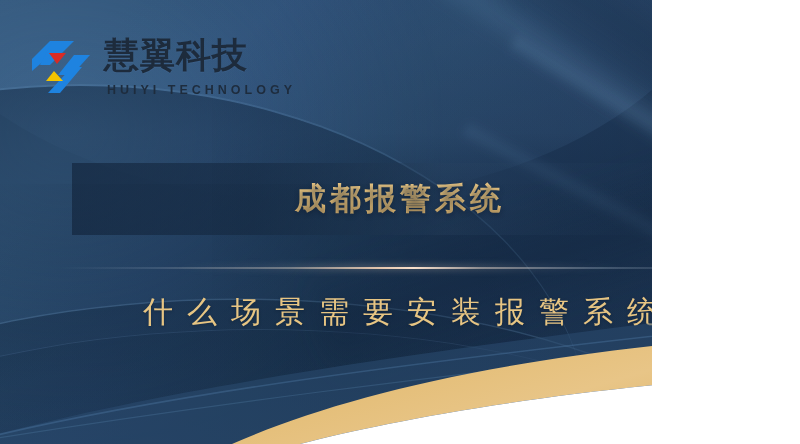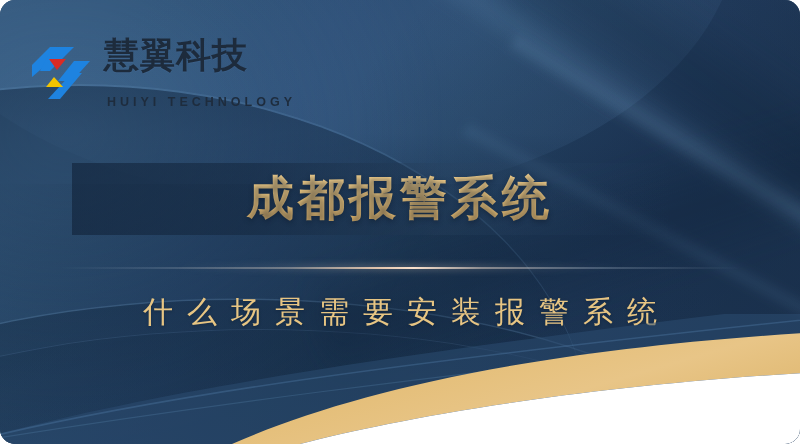--- a/index.html
+++ b/index.html
@@ -6,26 +6,25 @@
     margin: 0;
     padding: 0;
     background: #ffffff;
   }
   body {
     font-family: "Liberation Sans", sans-serif;
   }
 
   .banner {
     position: relative;
-    width: 800px;
+    width: 652px;
     height: 444px;
     overflow: hidden;
     background: #2b4a6b;
     user-select: none;
-    border-radius: 15px;
   }
 
   
   .bg-base {
     position: absolute;
     inset: 0;
     background:
       linear-gradient(118deg,
         #2e4f70 0%,
         #2a4a6b 18%,
@@ -189,21 +188,21 @@
     letter-spacing: 1px;
     color: #1d2b3c;
     text-shadow: 0 1px 0 rgba(90,130,175,0.18);
   }
   .logo-en {
     font-family: "Liberation Sans", sans-serif;
     font-size: 12.5px;
     font-weight: 700;
     letter-spacing: 4.0px;
     color: #1e2c3d;
-    margin-top: 22px;
+    margin-top: 10px;
     padding-left: 3px;
   }
 
   
   .title-band {
     position: absolute;
     left: 72px;
     top: 163px;
     width: 600px;
     height: 72px;
@@ -214,21 +213,21 @@
         rgba(46,76,108,0.08) 86%,
         rgba(46,76,108,0.0) 100%);
   }
   .title {
     position: absolute;
     left: 0;
     top: 160px;
     width: 800px;
     text-align: center;
     font-family: "DejaVu Serif", "Liberation Serif", serif;
-    font-size: 47px;
+    font-size: 31px;
     font-weight: 700;
     letter-spacing: 4px;
     line-height: 76px;
     color: #f0c87f;
     background: linear-gradient(to bottom, #f6d79a 0%, #efc87e 48%, #d9ac63 100%);
     -webkit-background-clip: text;
     background-clip: text;
     -webkit-text-fill-color: transparent;
     text-shadow: 0 2px 5px rgba(10,22,40,0.45);
   }

